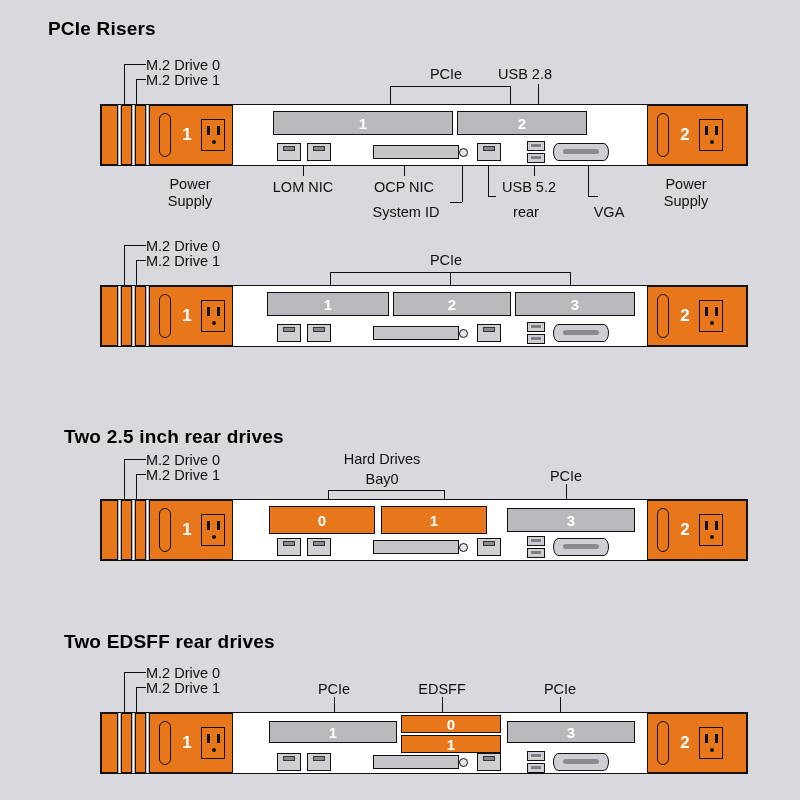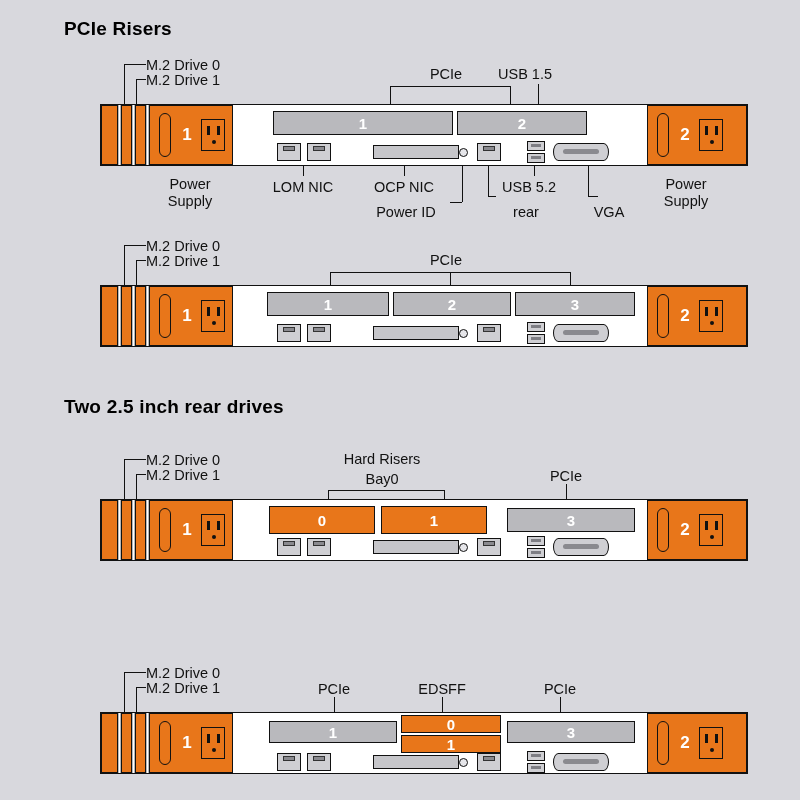--- a/index.html
+++ b/index.html
@@ -119,26 +119,26 @@
   
   .ln{position:absolute;background:#111;}
   .lnv{width:1.4px;}
   .lnh{height:1.4px;}
 </style>
 </head>
 <body>
 
 <div class="stage">
 
-  <div class="section-title" style="left:64px;top:18px;">PCIe Risers</div>
+  <div class="section-title" style="left:48px;top:18px;">PCIe Risers</div>
 
   <div class="lbl" style="left:146px;top:57px;">M.2 Drive 0</div>
   <div class="lbl" style="left:146px;top:72px;">M.2 Drive 1</div>
   <div class="lbl c" style="left:446px;top:66px;">PCIe</div>
-  <div class="lbl" style="left:498px;top:66px;">USB 1.5</div>
+  <div class="lbl" style="left:498px;top:66px;">USB 2.8</div>
 
   <div class="ln lnh" style="left:124px;top:64px;width:22px;"></div>
   <div class="ln lnv" style="left:124px;top:64px;height:40px;"></div>
   <div class="ln lnh" style="left:136px;top:79px;width:10px;"></div>
   <div class="ln lnv" style="left:136px;top:79px;height:25px;"></div>
 
   <div class="ln lnh" style="left:390px;top:86px;width:120px;"></div>
   <div class="ln lnv" style="left:390px;top:86px;height:20px;"></div>
   <div class="ln lnv" style="left:510px;top:86px;height:20px;"></div>
 
@@ -185,21 +185,21 @@
     <div class="vga" style="left:452px;top:38px;width:56px;height:18px;"></div>
   </div>
 
   <div class="lbl c" style="left:190px;top:176px;"><span>Power
 Supply</span></div>
   <div class="lbl c" style="left:686px;top:176px;"><span>Power
 Supply</span></div>
   <div class="lbl c" style="left:303px;top:179px;">LOM NIC</div>
   <div class="lbl c" style="left:404px;top:179px;">OCP NIC</div>
   <div class="lbl c" style="left:529px;top:179px;">USB 5.2</div>
-  <div class="lbl c" style="left:406px;top:204px;">Power ID</div>
+  <div class="lbl c" style="left:406px;top:204px;">System ID</div>
   <div class="lbl c" style="left:526px;top:204px;">rear</div>
   <div class="lbl c" style="left:609px;top:204px;">VGA</div>
 
   <div class="ln lnv" style="left:303px;top:166px;height:10px;"></div>
   <div class="ln lnv" style="left:404px;top:166px;height:10px;"></div>
   <div class="ln lnv" style="left:534px;top:166px;height:10px;"></div>
   <div class="ln lnv" style="left:462px;top:166px;height:36px;"></div>
   <div class="ln lnh" style="left:450px;top:202px;width:12px;"></div>
   <div class="ln lnv" style="left:488px;top:166px;height:30px;"></div>
   <div class="ln lnh" style="left:488px;top:196px;width:8px;"></div>
@@ -255,25 +255,25 @@
     <div class="nic" style="left:176px;top:38px;width:24px;height:18px;"></div>
     <div class="nic" style="left:206px;top:38px;width:24px;height:18px;"></div>
     <div class="bar" style="left:272px;top:40px;width:86px;height:14px;"></div>
     <div class="dot" style="left:358px;top:43px;width:9px;height:9px;"></div>
     <div class="nic" style="left:376px;top:38px;width:24px;height:18px;"></div>
     <div class="usb" style="left:426px;top:36px;width:18px;height:10px;"></div>
     <div class="usb" style="left:426px;top:48px;width:18px;height:10px;"></div>
     <div class="vga" style="left:452px;top:38px;width:56px;height:18px;"></div>
   </div>
 
-  <div class="section-title" style="left:64px;top:396px;">Two 2.5 inch rear drives</div>
+  <div class="section-title" style="left:64px;top:426px;">Two 2.5 inch rear drives</div>
 
   <div class="lbl" style="left:146px;top:452px;">M.2 Drive 0</div>
   <div class="lbl" style="left:146px;top:467px;">M.2 Drive 1</div>
-  <div class="lbl c" style="left:382px;top:451px;">Hard Risers</div>
+  <div class="lbl c" style="left:382px;top:451px;">Hard Drives</div>
   <div class="lbl c" style="left:382px;top:471px;">Bay0</div>
   <div class="lbl c" style="left:566px;top:468px;">PCIe</div>
 
   <div class="ln lnh" style="left:124px;top:459px;width:22px;"></div>
   <div class="ln lnv" style="left:124px;top:459px;height:40px;"></div>
   <div class="ln lnh" style="left:136px;top:474px;width:10px;"></div>
   <div class="ln lnv" style="left:136px;top:474px;height:25px;"></div>
 
   <div class="ln lnh" style="left:328px;top:490px;width:116px;"></div>
   <div class="ln lnv" style="left:328px;top:490px;height:12px;"></div>
@@ -315,20 +315,21 @@
     <div class="nic" style="left:176px;top:38px;width:24px;height:18px;"></div>
     <div class="nic" style="left:206px;top:38px;width:24px;height:18px;"></div>
     <div class="bar" style="left:272px;top:40px;width:86px;height:14px;"></div>
     <div class="dot" style="left:358px;top:43px;width:9px;height:9px;"></div>
     <div class="nic" style="left:376px;top:38px;width:24px;height:18px;"></div>
     <div class="usb" style="left:426px;top:36px;width:18px;height:10px;"></div>
     <div class="usb" style="left:426px;top:48px;width:18px;height:10px;"></div>
     <div class="vga" style="left:452px;top:38px;width:56px;height:18px;"></div>
   </div>
 
+  <div class="section-title" style="left:64px;top:631px;">Two EDSFF rear drives</div>
 
   <div class="lbl" style="left:146px;top:665px;">M.2 Drive 0</div>
   <div class="lbl" style="left:146px;top:680px;">M.2 Drive 1</div>
   <div class="lbl c" style="left:334px;top:681px;">PCIe</div>
   <div class="lbl c" style="left:442px;top:681px;">EDSFF</div>
   <div class="lbl c" style="left:560px;top:681px;">PCIe</div>
 
   <div class="ln lnh" style="left:124px;top:672px;width:22px;"></div>
   <div class="ln lnv" style="left:124px;top:672px;height:40px;"></div>
   <div class="ln lnh" style="left:136px;top:687px;width:10px;"></div>

